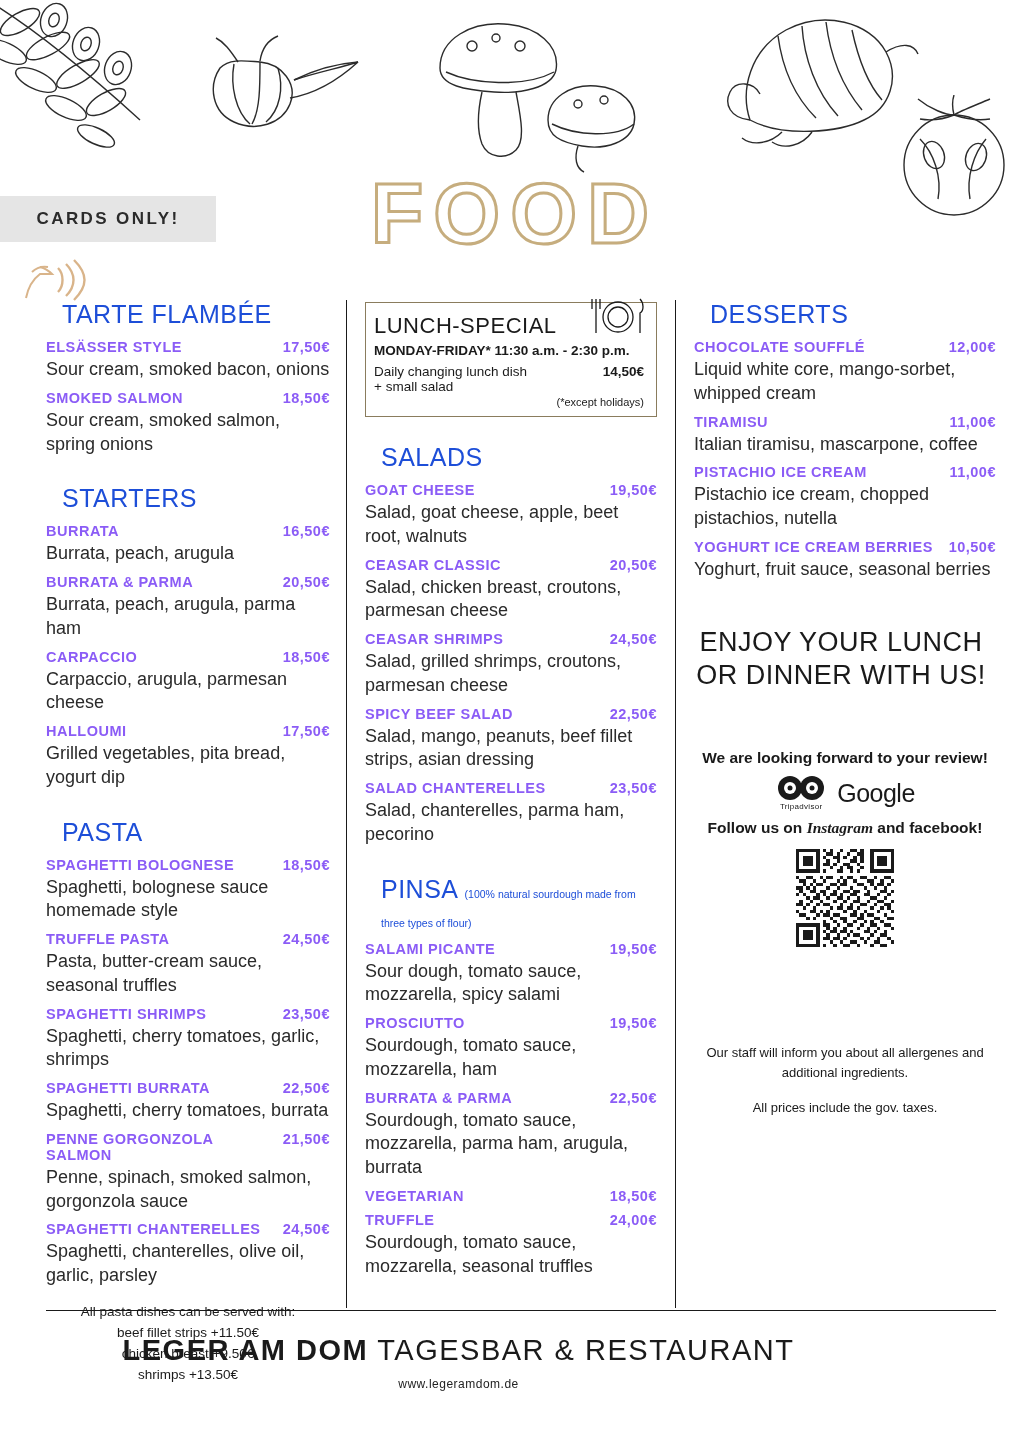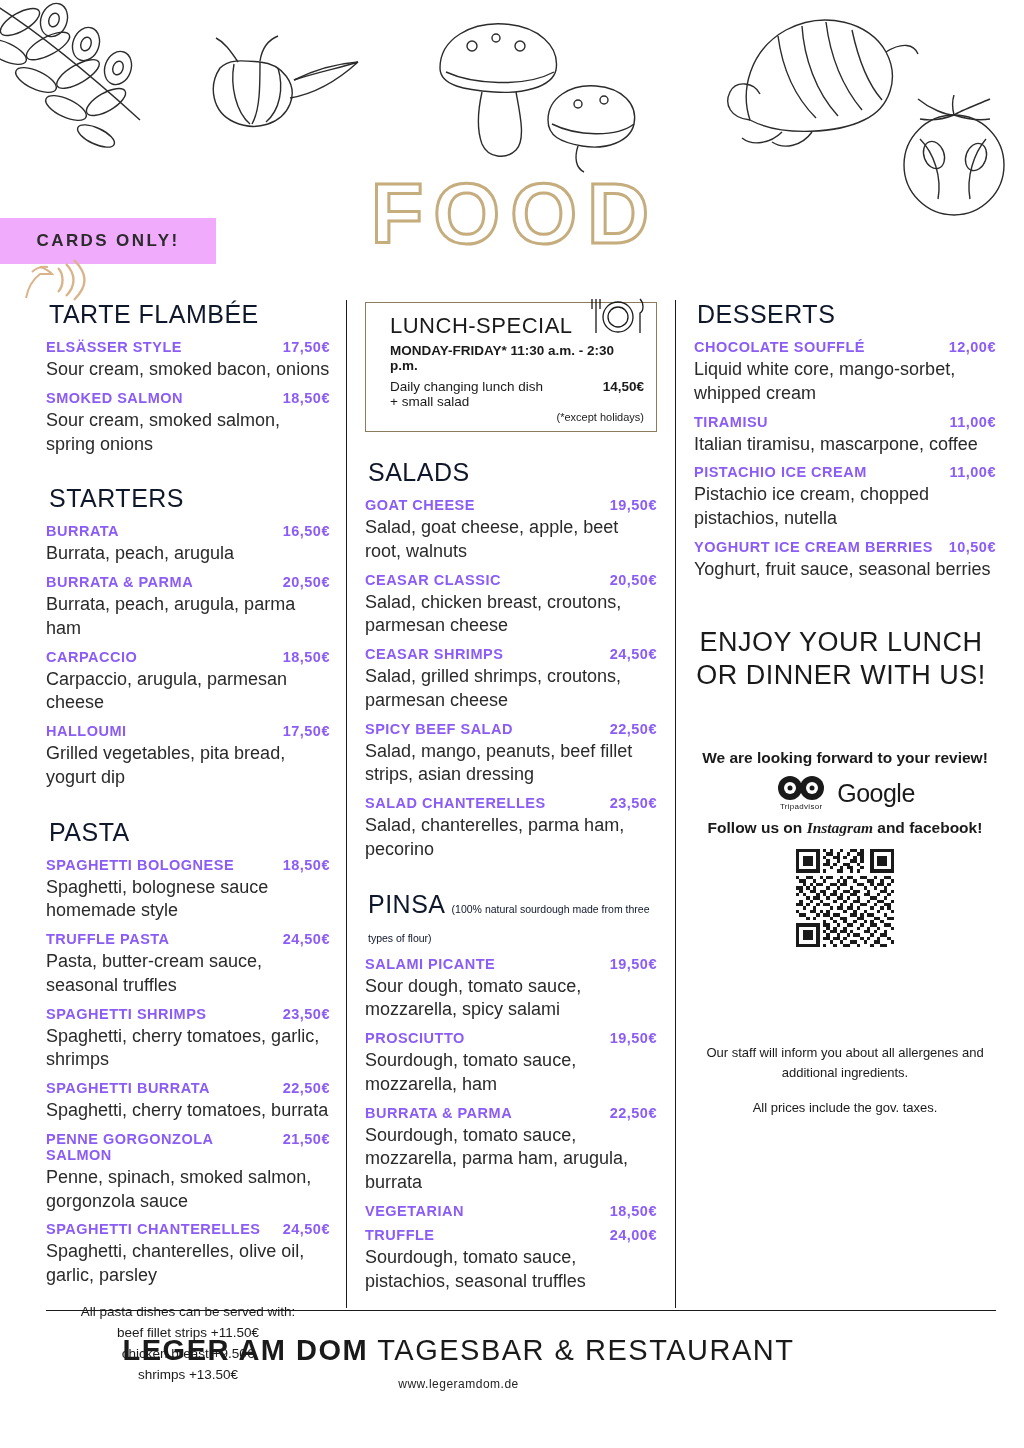--- a/index.html
+++ b/index.html
@@ -12,22 +12,22 @@
     overflow: hidden;
   }
   .page { position: relative; width: 1024px; height: 1448px; }
 
   
   .deco { position: absolute; opacity: .92; }
   .deco svg { display: block; }
 
   
   .cards-banner {
-    position: absolute; left: 0; top: 218px; width: 216px; height: 46px;
-    background: #f0abfc;
+    position: absolute; left: 0; top: 196px; width: 216px; height: 46px;
+    background: #e5e5e5;
   }
   .cards-banner span {
     display: block; text-align: center; line-height: 46px;
     font-size: 17px; letter-spacing: 2.4px; font-weight: 700; color: #2b2b2b;
     font-family: "Liberation Sans", sans-serif;
   }
   .contactless {
     position: absolute; left: 18px; top: 258px; width: 90px; height: 46px;
   }
 
@@ -56,43 +56,43 @@
   .col { position: relative; }
   .col-left  { width: 300px; padding-right: 16px; }
   .col-mid   { width: 330px; padding: 0 18px; border-left: 1px solid #1a1a1a; border-right: 1px solid #1a1a1a; }
   .col-right { width: 320px; padding-left: 18px; }
 
   h2.section {
     font-family: "Liberation Sans", sans-serif;
     font-size: 25px;
     font-weight: 400;
     letter-spacing: .5px;
-    margin: 0 0 10px 3px;
-    color: #0f172a;
+    margin: 0 0 10px 16px;
+    color: #1d4ed8;
   }
   h2.section.tight { margin-bottom: 8px; }
   .sec-spacer { height: 20px; }
 
   .item { margin-bottom: 8px; }
   .item-head {
     display: flex; justify-content: space-between; align-items: baseline;
     font-size: 14.5px; font-weight: 700; letter-spacing: .5px; color: #8b5cf6;
   }
   .item-name { text-transform: uppercase; }
   .item-price { font-weight: 700; white-space: nowrap; padding-left: 8px; }
   .item-desc {
     font-size: 18px; color: #2a2a2a; margin-top: 3px; line-height: 1.32;
     font-weight: 400;
   }
 
   
   .lunch-box {
     position: relative;
     border: 1px solid #8a7c5d;
-    padding: 10px 12px 8px 24px;
+    padding: 10px 12px 8px 8px;
     margin-bottom: 26px;
     margin-top: 2px;
   }
   .lunch-box h3 {
     font-size: 22px; font-weight: 400; letter-spacing: .5px; margin-bottom: 4px;
   }
   .lunch-sub { font-size: 13.5px; font-weight: 700; margin-bottom: 6px; }
   .lunch-row { display: flex; justify-content: space-between; font-size: 13.5px; }
   .lunch-row .p { font-weight: 700; }
   .lunch-small { font-size: 13.5px; }
@@ -437,21 +437,21 @@
         <div class="item-head">
           <span class="item-name">VEGETARIAN</span>
           <span class="item-price">18,50€</span>
         </div>
       </div>
       <div class="item">
         <div class="item-head">
           <span class="item-name">TRUFFLE</span>
           <span class="item-price">24,00€</span>
         </div>
-        <div class="item-desc">Sourdough, tomato sauce, pistachios, seasonal truffles</div>
+        <div class="item-desc">Sourdough, tomato sauce, mozzarella, seasonal truffles</div>
       </div>
     </div>
 
     <div class="col col-right">
 
       <h2 class="section">DESSERTS</h2>
 
       <div class="item">
         <div class="item-head">
           <span class="item-name">CHOCOLATE SOUFFLÉ</span>

